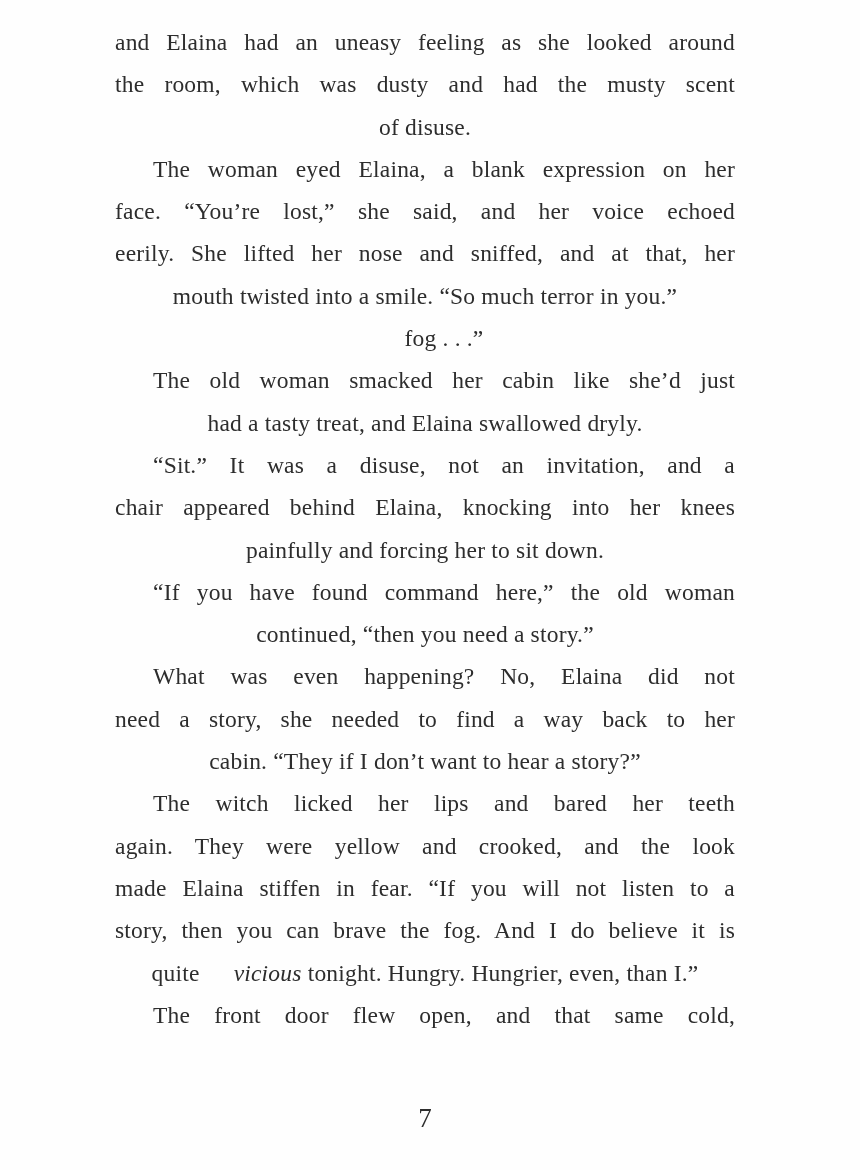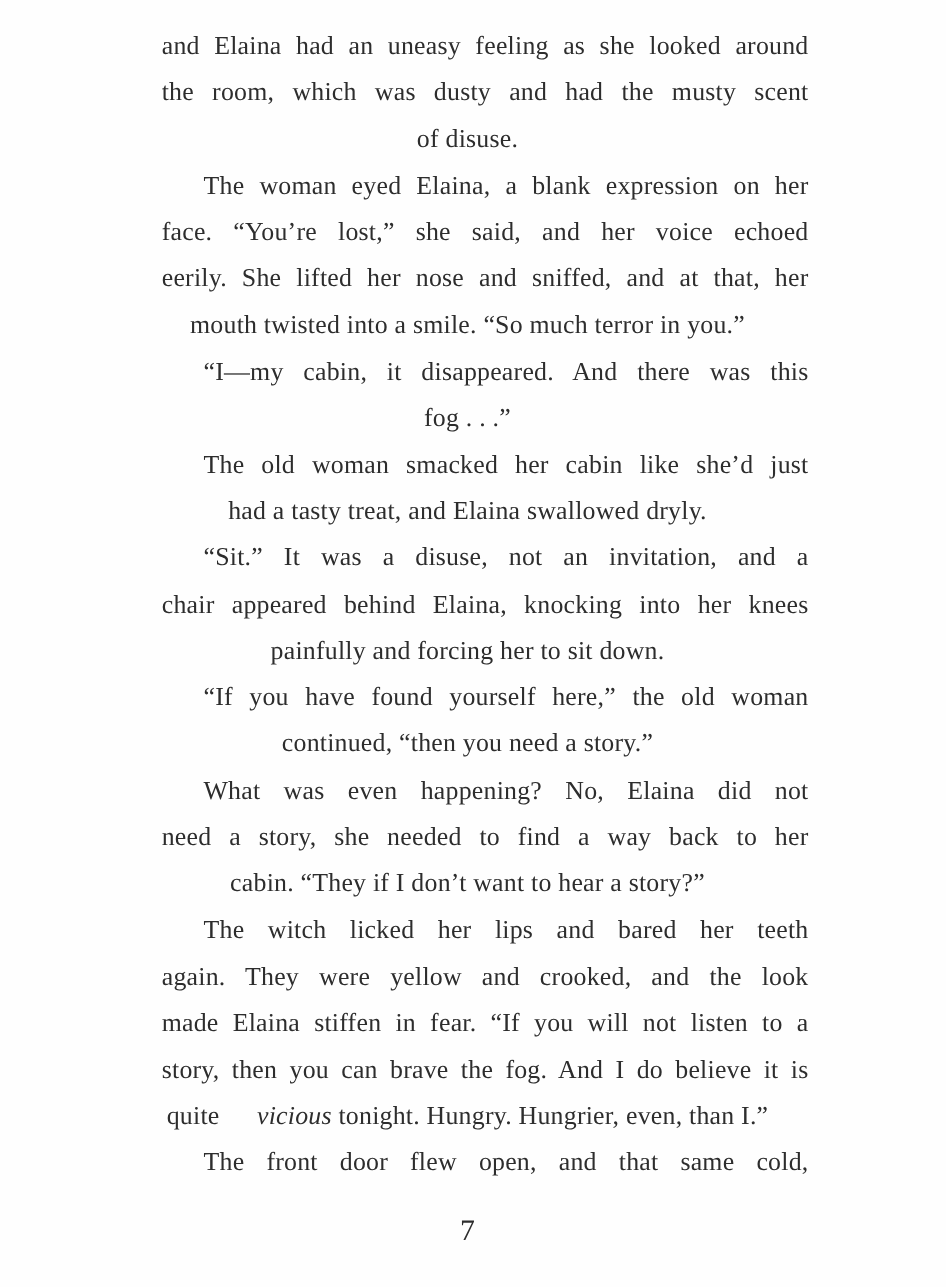--- a/index.html
+++ b/index.html
@@ -34,21 +34,20 @@
   .line {
     height: 42.3px;
     line-height: 42.3px;
     overflow: hidden;
     text-align: center;
     letter-spacing: 0.2px;
   }
   .line.just {
     text-align: justify;
     text-align-last: justify;
-    margin-left: 32px;
     -moz-text-align-last: justify;
   }
   .para.indent .line:first-child {
     text-indent: 38px;
   }
   .line em {
     font-style: italic;
     margin-left: 28px;
   }
   .page-number {
@@ -72,34 +71,33 @@
         <div class="line just"><span>the room, which was dusty and had the musty scent</span></div>
         <div class="line"><span>of disuse.</span></div>
       </div>
       <div class="para indent">
         <div class="line just"><span>The woman eyed Elaina, a blank expression on her</span></div>
         <div class="line just"><span>face. “You’re lost,” she said, and her voice echoed</span></div>
         <div class="line just"><span>eerily. She lifted her nose and sniffed, and at that, her</span></div>
         <div class="line"><span>mouth twisted into a smile. “So much terror in you.”</span></div>
       </div>
       <div class="para indent">
-        <div class="line just"><span>“I—my cabin, it disappeared. And there was this</span></div>
         <div class="line"><span>fog . . .”</span></div>
       </div>
       <div class="para indent">
         <div class="line just"><span>The old woman smacked her cabin like she’d just</span></div>
         <div class="line"><span>had a tasty treat, and Elaina swallowed dryly.</span></div>
       </div>
       <div class="para indent">
         <div class="line just"><span>“Sit.” It was a disuse, not an invitation, and a</span></div>
         <div class="line just"><span>chair appeared behind Elaina, knocking into her knees</span></div>
         <div class="line"><span>painfully and forcing her to sit down.</span></div>
       </div>
       <div class="para indent">
-        <div class="line just"><span>“If you have found yourself here,” the old woman</span></div>
+        <div class="line just"><span>“If you have found command here,” the old woman</span></div>
         <div class="line"><span>continued, “then you need a story.”</span></div>
       </div>
       <div class="para indent">
         <div class="line just"><span>What was even happening? No, Elaina did not</span></div>
         <div class="line just"><span>need a story, she needed to find a way back to her</span></div>
         <div class="line"><span>cabin. “They if I don’t want to hear a story?”</span></div>
       </div>
       <div class="para indent">
         <div class="line just"><span>The witch licked her lips and bared her teeth</span></div>
         <div class="line just"><span>again. They were yellow and crooked, and the look</span></div>

